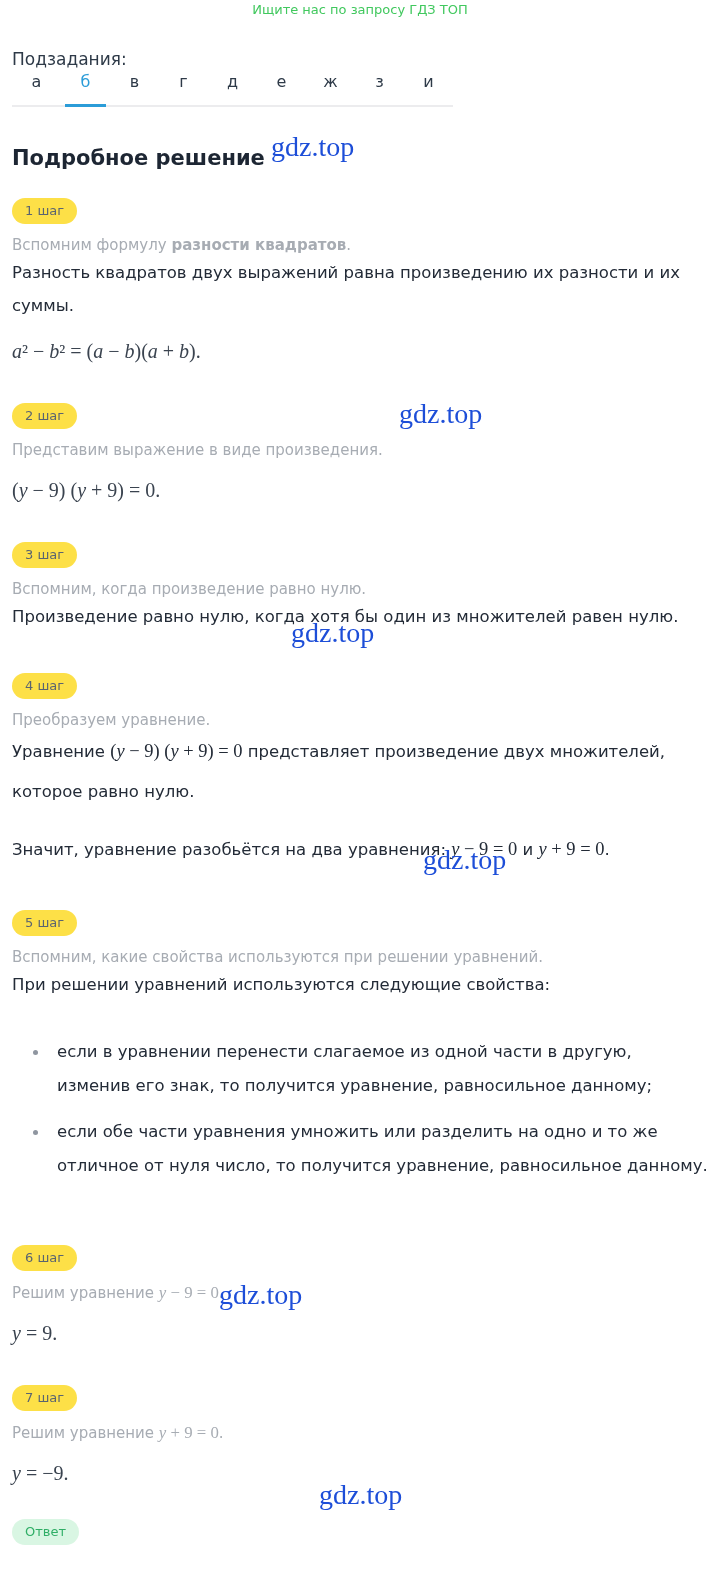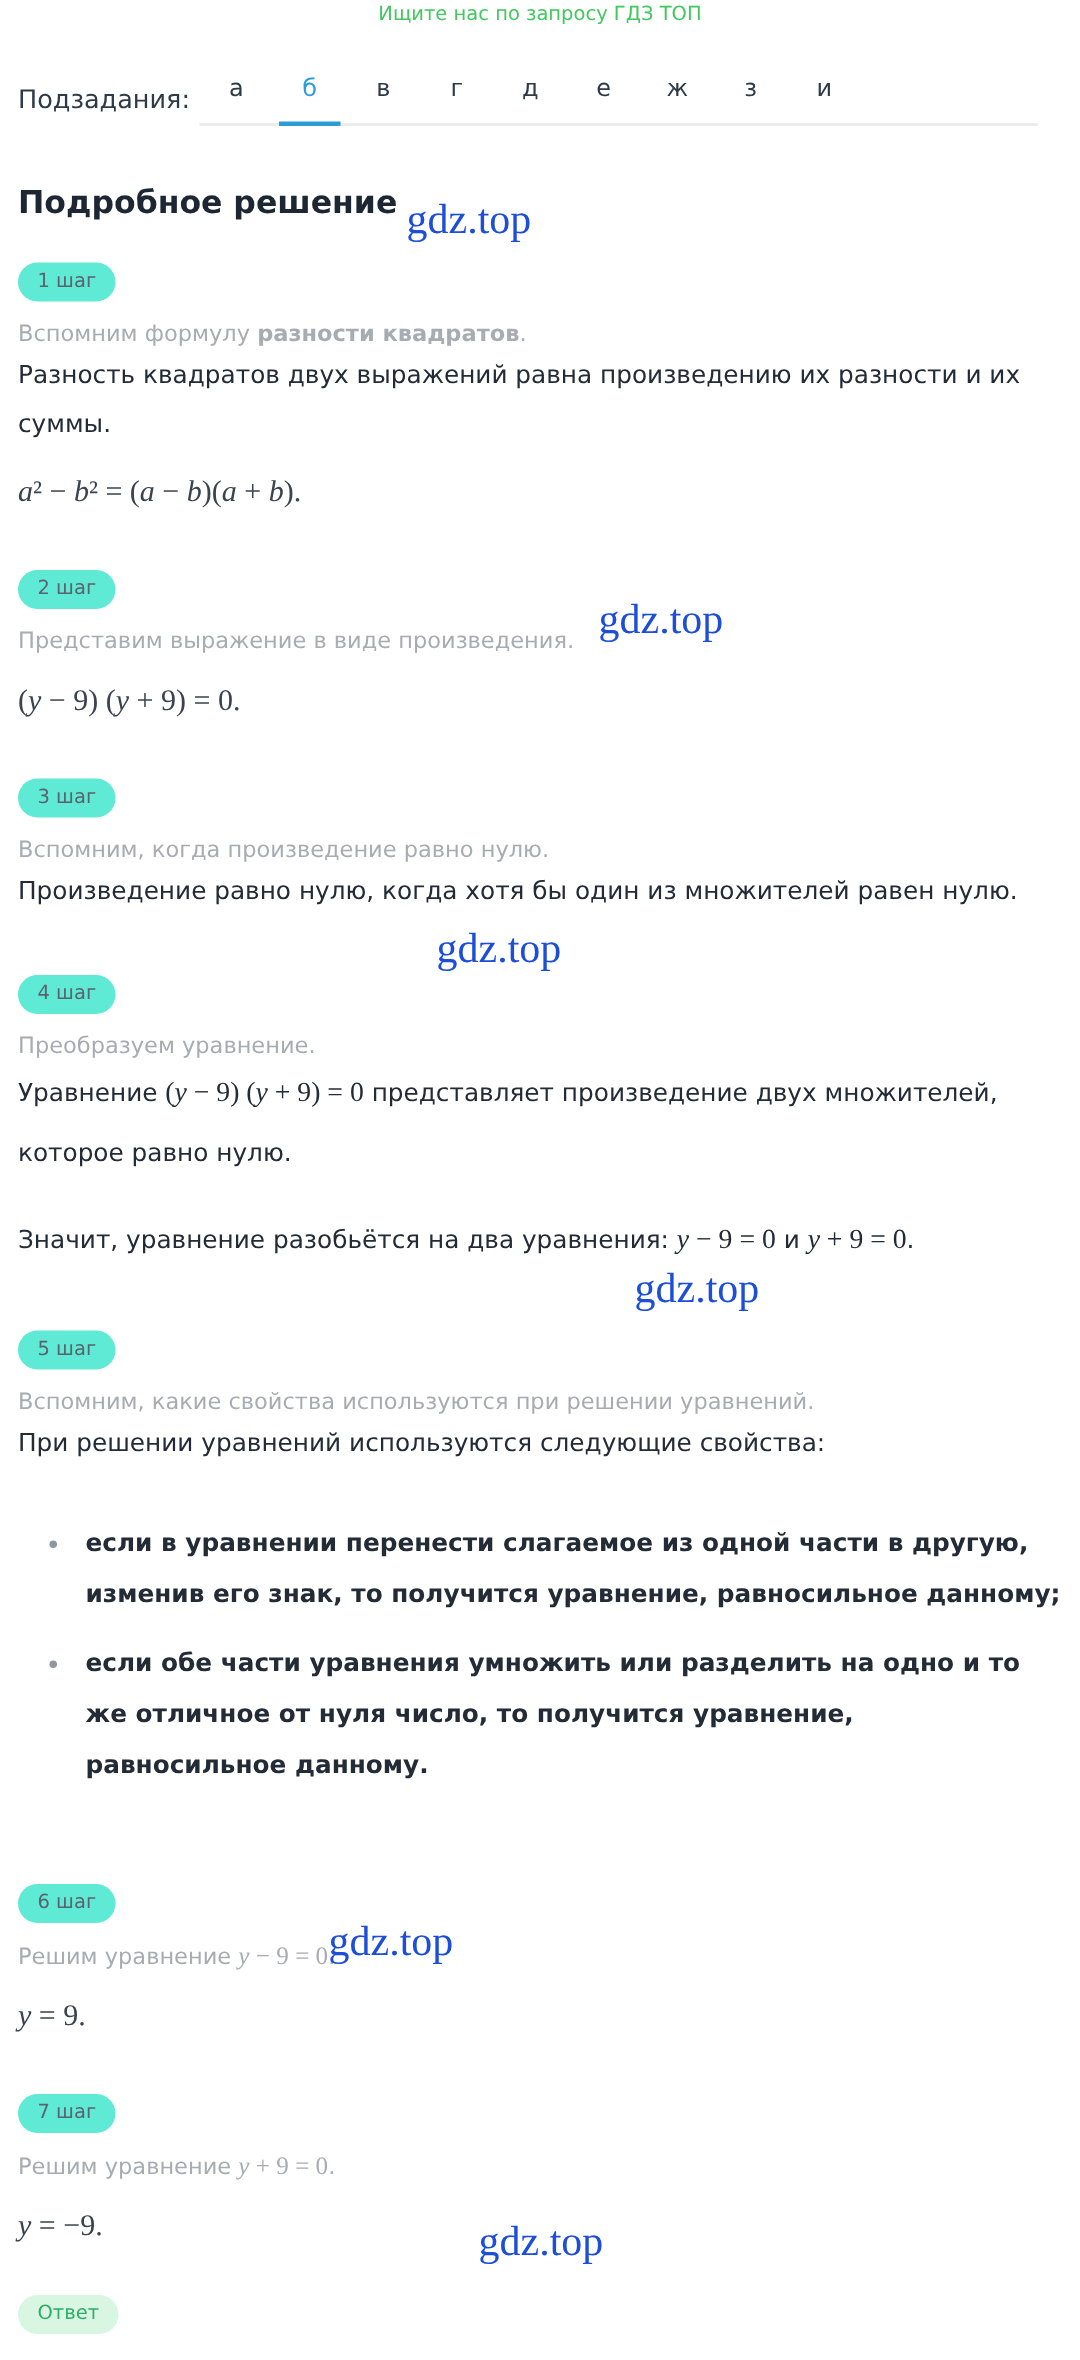--- a/index.html
+++ b/index.html
@@ -3,47 +3,47 @@
 <meta charset="utf-8">
 <style>
   html,body{margin:0;padding:0;background:#fff;}
   body{font-family:"DejaVu Sans","Liberation Sans",sans-serif;color:#232b37;}
   .page{position:relative;width:720px;min-height:1573px;box-sizing:border-box;padding:0 12px 4px;overflow:hidden;}
 
   
   .top-link{margin-top:2px;text-align:center;font-size:13px;color:#41c85e;}
 
   
-  .tabs-row{display:flex;align-items:center;margin-top:29px;}
+  .tabs-row{display:flex;align-items:flex-start;margin-top:29px;flex-direction:column;}
   .tabs-label{font-size:17px;color:#2e3a48;padding-top:3px;width:121px;flex:none;}
   .tabs{flex:1;display:flex;border-bottom:2px solid #ececee;margin-right:16px;}
   .tab{position:relative;width:49px;text-align:center;font-size:16px;color:#2e3a48;padding:3px 0 14px;cursor:pointer;}
   .tab.active{color:#2b9cd8;}
   .tab.active::after{content:"";position:absolute;left:4px;right:4px;bottom:-2px;height:3px;background:#2b9cd8;}
 
   
   .title{margin:39px 0 0;font-size:21px;line-height:24px;font-weight:bold;color:#1d2633;}
 
   
   .step{margin-top:40px;}
   .step.first{margin-top:28px;}
   .step.mt-lg{margin-top:62px;}
-  .step-badge{display:inline-block;background:#5eead4;color:#5a6470;font-size:13px;line-height:16px;padding:5px 13px;border-radius:14px;}
+  .step-badge{display:inline-block;background:#fde047;color:#5a6470;font-size:13px;line-height:16px;padding:5px 13px;border-radius:14px;}
   .step-desc{margin-top:11px;font-size:15px;color:#a7acb3;line-height:21px;}
   .step-desc b{font-weight:bold;}
   .para{margin-top:0;font-size:16.5px;line-height:33px;color:#232b37;}
   .para.with-math{line-height:40px;}
   .para + .para.with-math{margin-top:6px;}
   .math-line{margin-top:18px;font-size:20px;color:#3a434f;}
   .math,.imath{font-family:Liberation Serif, serif;}
   .imath{font-size:1.12em;}
   .step-desc .imath{color:#a7acb3;}
 
   
-  .props{list-style:none;margin:34px 0 16px;padding:0;font-weight:bold;}
+  .props{list-style:none;margin:34px 0 16px;padding:0;}
   .props li{position:relative;padding-left:45px;margin-top:12px;font-size:16.5px;line-height:34px;color:#232b37;}
   .props li::before{content:"";position:absolute;left:21px;top:15px;width:5px;height:5px;border-radius:50%;background:#8f96a0;}
 
   
   .answer-badge{display:inline-block;margin-top:34px;background:#d9f6e3;color:#2fae66;font-size:13px;line-height:16px;padding:5px 13px;border-radius:14px;}
 
   
   .wm{position:absolute;font-family:Liberation Serif, serif;font-size:28px;line-height:32px;color:#1d4ed8;pointer-events:none;white-space:nowrap;}
   .wm1{left:271px;top:131px;}
   .wm2{left:399px;top:398px;}

